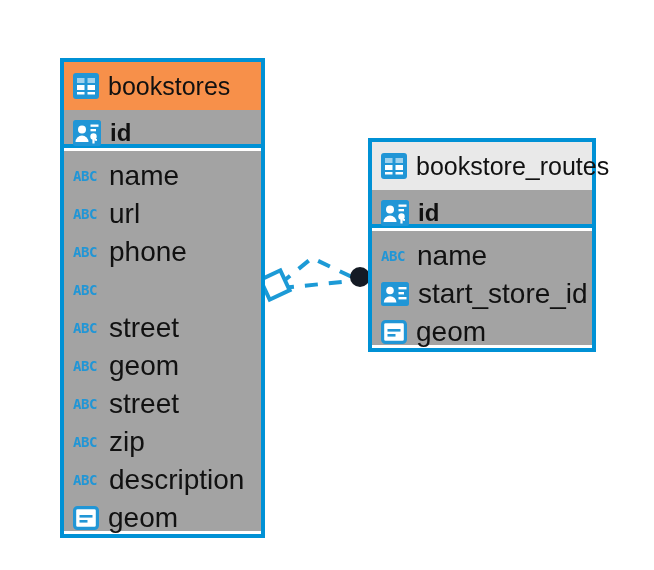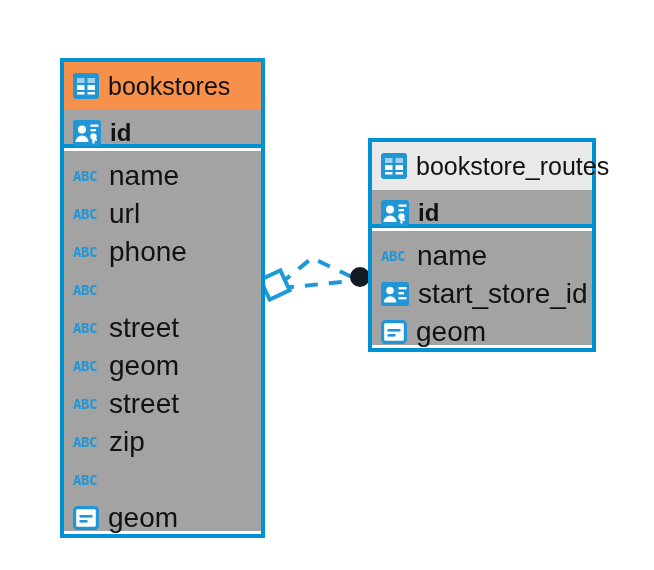--- a/index.html
+++ b/index.html
@@ -202,20 +202,21 @@
         </span>
         <span class="field-name">zip</span>
       </div>
 
       <div class="field">
         <span class="icon">
           <svg width="27" height="20" viewBox="0 0 27 20">
             <text x="0" y="15" font-family="'DejaVu Sans Mono', monospace" font-size="14" font-weight="bold" fill="#2196d6" letter-spacing="-0.4">ABC</text>
           </svg>
         </span>
+        <span class="field-name">description</span>
       </div>
 
       <div class="field">
         <span class="icon">
           <svg width="26" height="24" viewBox="0 0 26 24">
             <rect x="1.6" y="1.6" width="22.8" height="20.8" rx="3" fill="#ffffff" stroke="#2196d6" stroke-width="3.2"></rect>
             <rect x="6.5" y="9" width="13" height="2.6" fill="#2196d6"></rect>
             <rect x="6.5" y="14" width="8" height="2.6" fill="#2196d6"></rect>
           </svg>
         </span>

